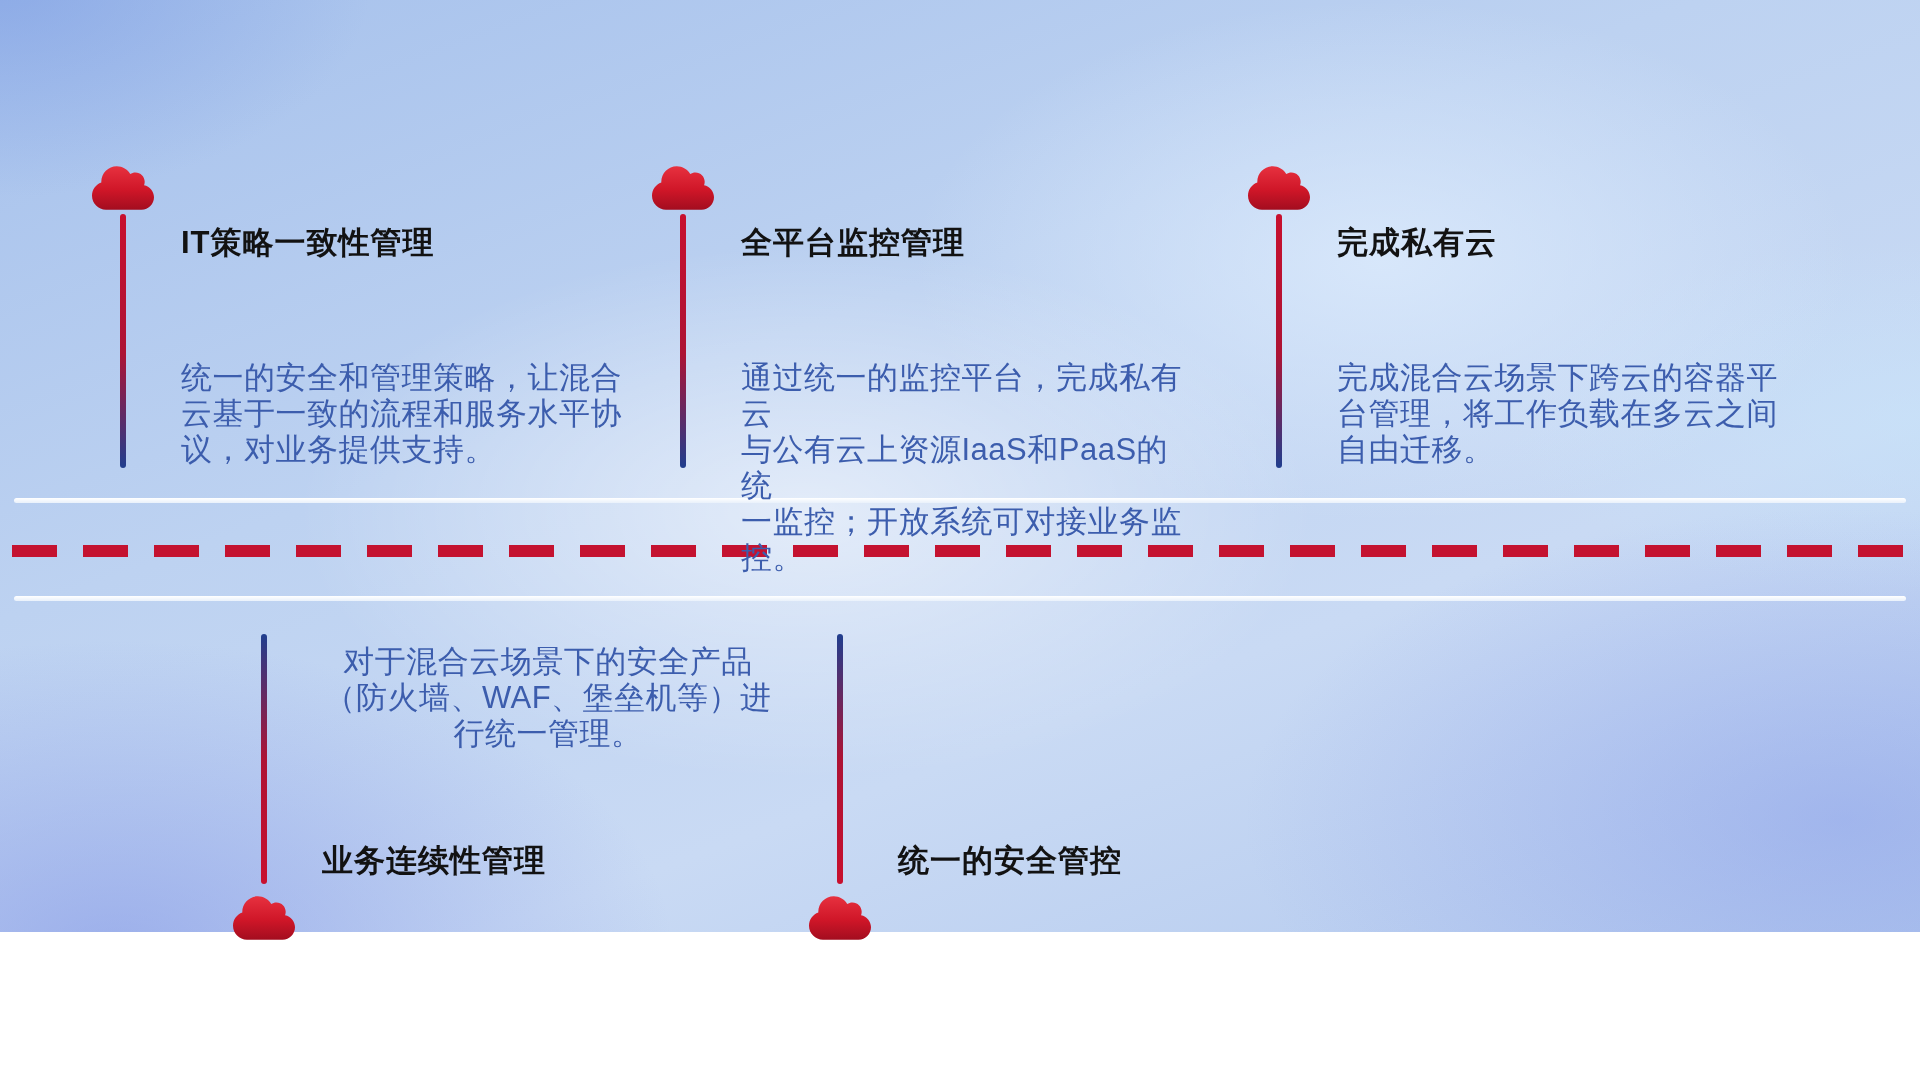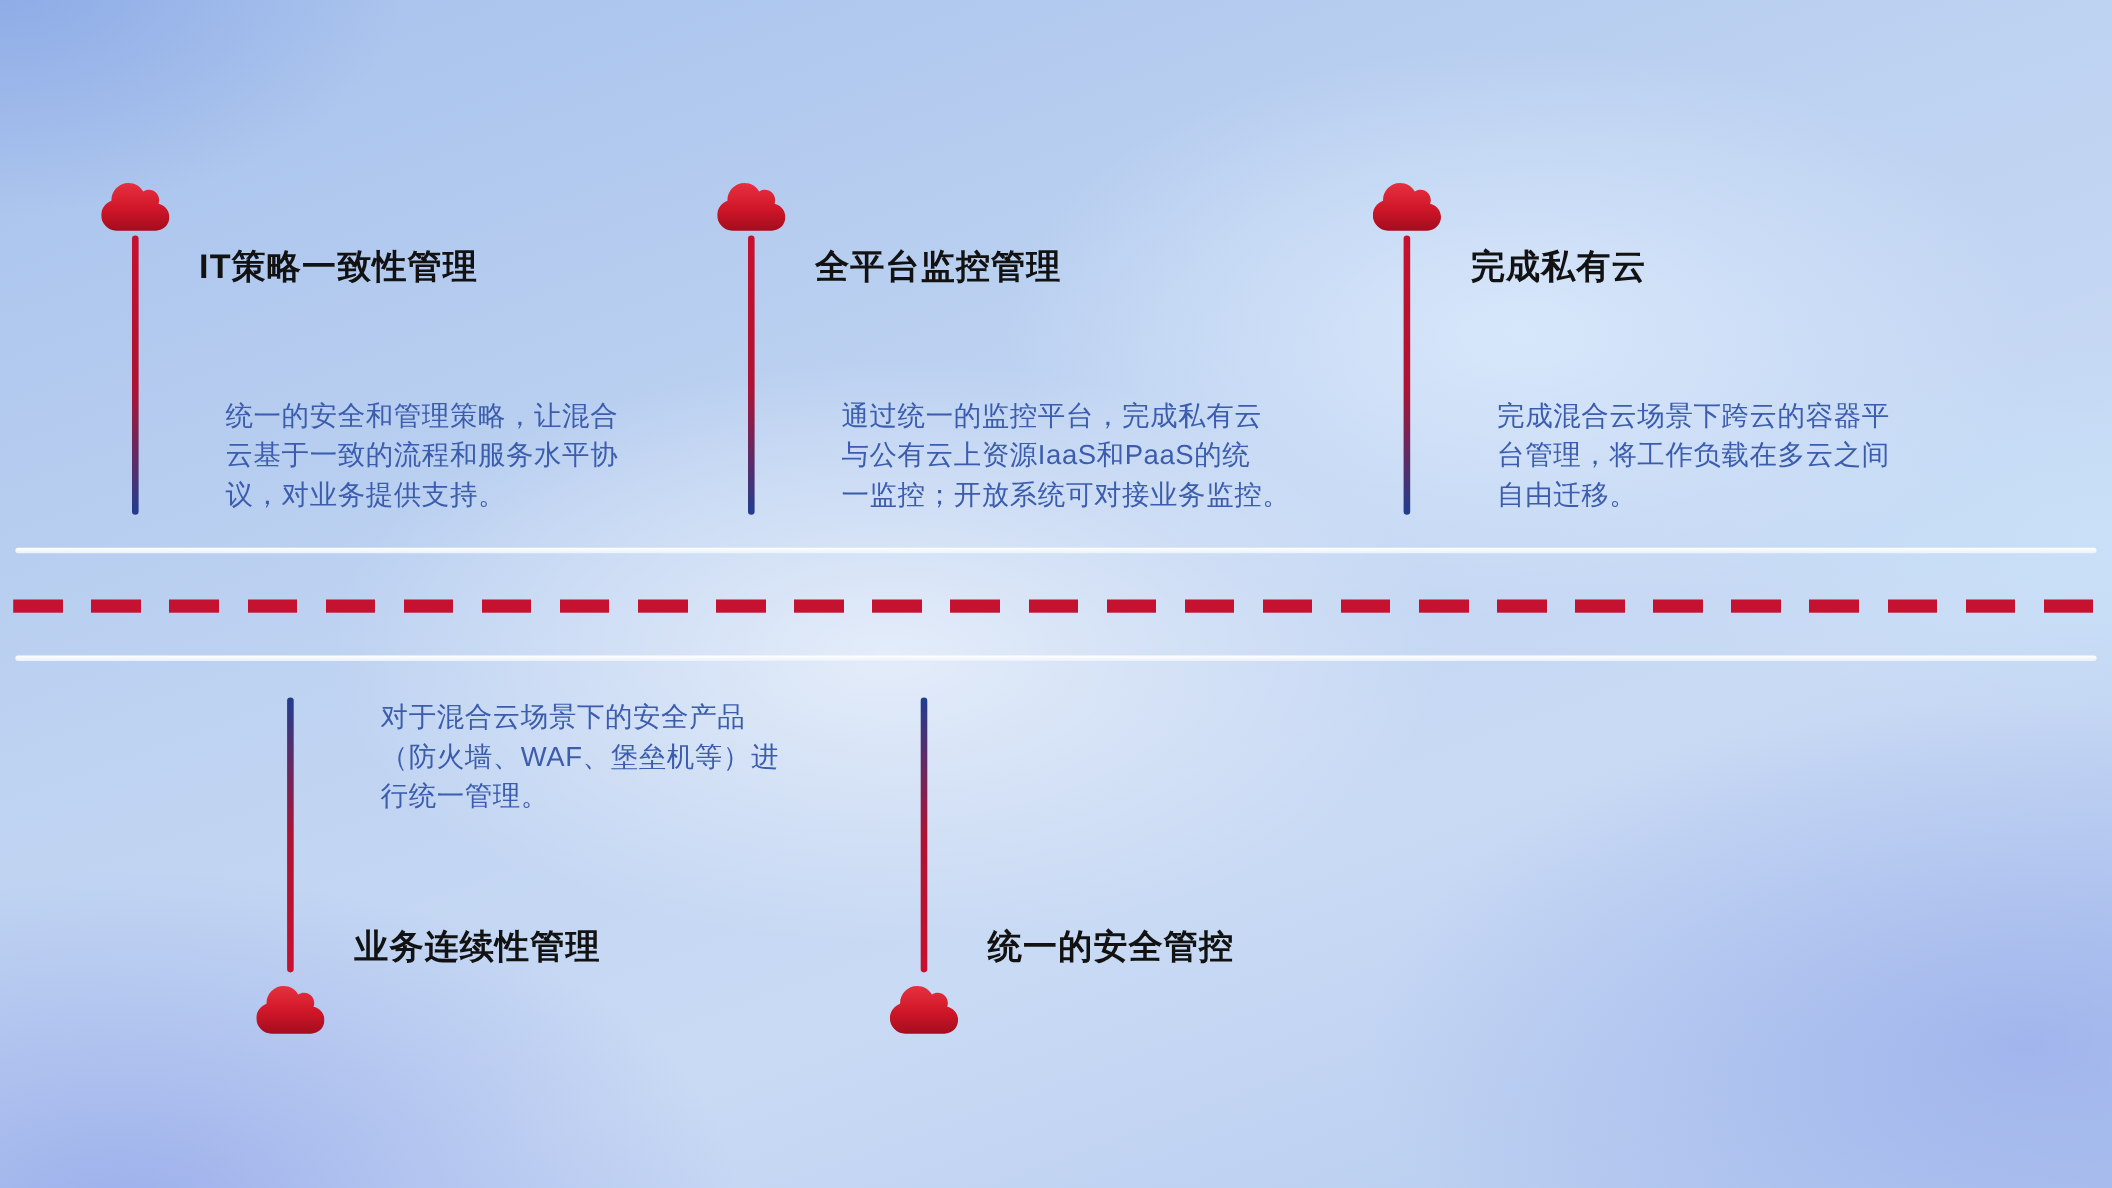--- a/index.html
+++ b/index.html
@@ -1,21 +1,21 @@
 <!DOCTYPE html>
 <html><head>
 <meta charset="utf-8">
 <style>
   * { margin:0; padding:0; box-sizing:border-box; }
   html,body { width:1920px; height:1080px; overflow:hidden; }
   body {
     font-family:"Liberation Sans","DejaVu Sans",sans-serif;
   }
   .canvas {
-    position:relative; width:1920px; height:1080px;
+    position:relative; width:1920px; height:932px;
     background:
       radial-gradient(900px 500px at 6% 102%, rgba(122,142,228,0.55), transparent 62%),
       radial-gradient(1000px 520px at 96% 88%, rgba(128,148,232,0.42), transparent 60%),
       radial-gradient(820px 430px at 42% 55%, rgba(255,255,255,0.55), transparent 62%),
       radial-gradient(720px 400px at 72% 28%, rgba(219,234,252,0.85), transparent 65%),
       radial-gradient(620px 360px at 0% -2%, rgba(115,148,225,0.5), transparent 60%),
       radial-gradient(700px 300px at 100% 45%, rgba(200,228,250,0.6), transparent 60%),
       linear-gradient(160deg, #a6c1ec 0%, #bdd2f1 38%, #c9daf4 68%, #b3c9ee 100%);
   }
 
@@ -55,25 +55,25 @@
 
   .item-title {
     position:absolute; left:89px; white-space:nowrap;
     font-size:31px; font-weight:bold; color:#121212; letter-spacing:1px;
   }
   .item.top .item-title { top:56px; }
   .item.bottom .item-title { top:206px; }
 
   .item-desc {
     position:absolute; left:89px; width:452px;
-    font-size:25px; line-height:36px; color:#3c5dad;
-    white-space:pre-line; letter-spacing:0.5px;margin-left:24px;
+    font-size:31px; line-height:36px; color:#3c5dad;
+    white-space:pre-line; letter-spacing:0.5px;
   }
   .item.top .item-desc { top:194px; }
-  .item.bottom .item-desc { top:0; }
+  .item.bottom .item-desc { top:10px;text-align:center; }
 </style>
 </head>
 <body>
 
 <div class="canvas">
 
   <svg width="0" height="0" style="position:absolute" aria-hidden="true">
     <defs>
       <linearGradient id="cloudGrad" x1="0" y1="0" x2="0" y2="1">
         <stop offset="0" stop-color="#e7313f"></stop>

